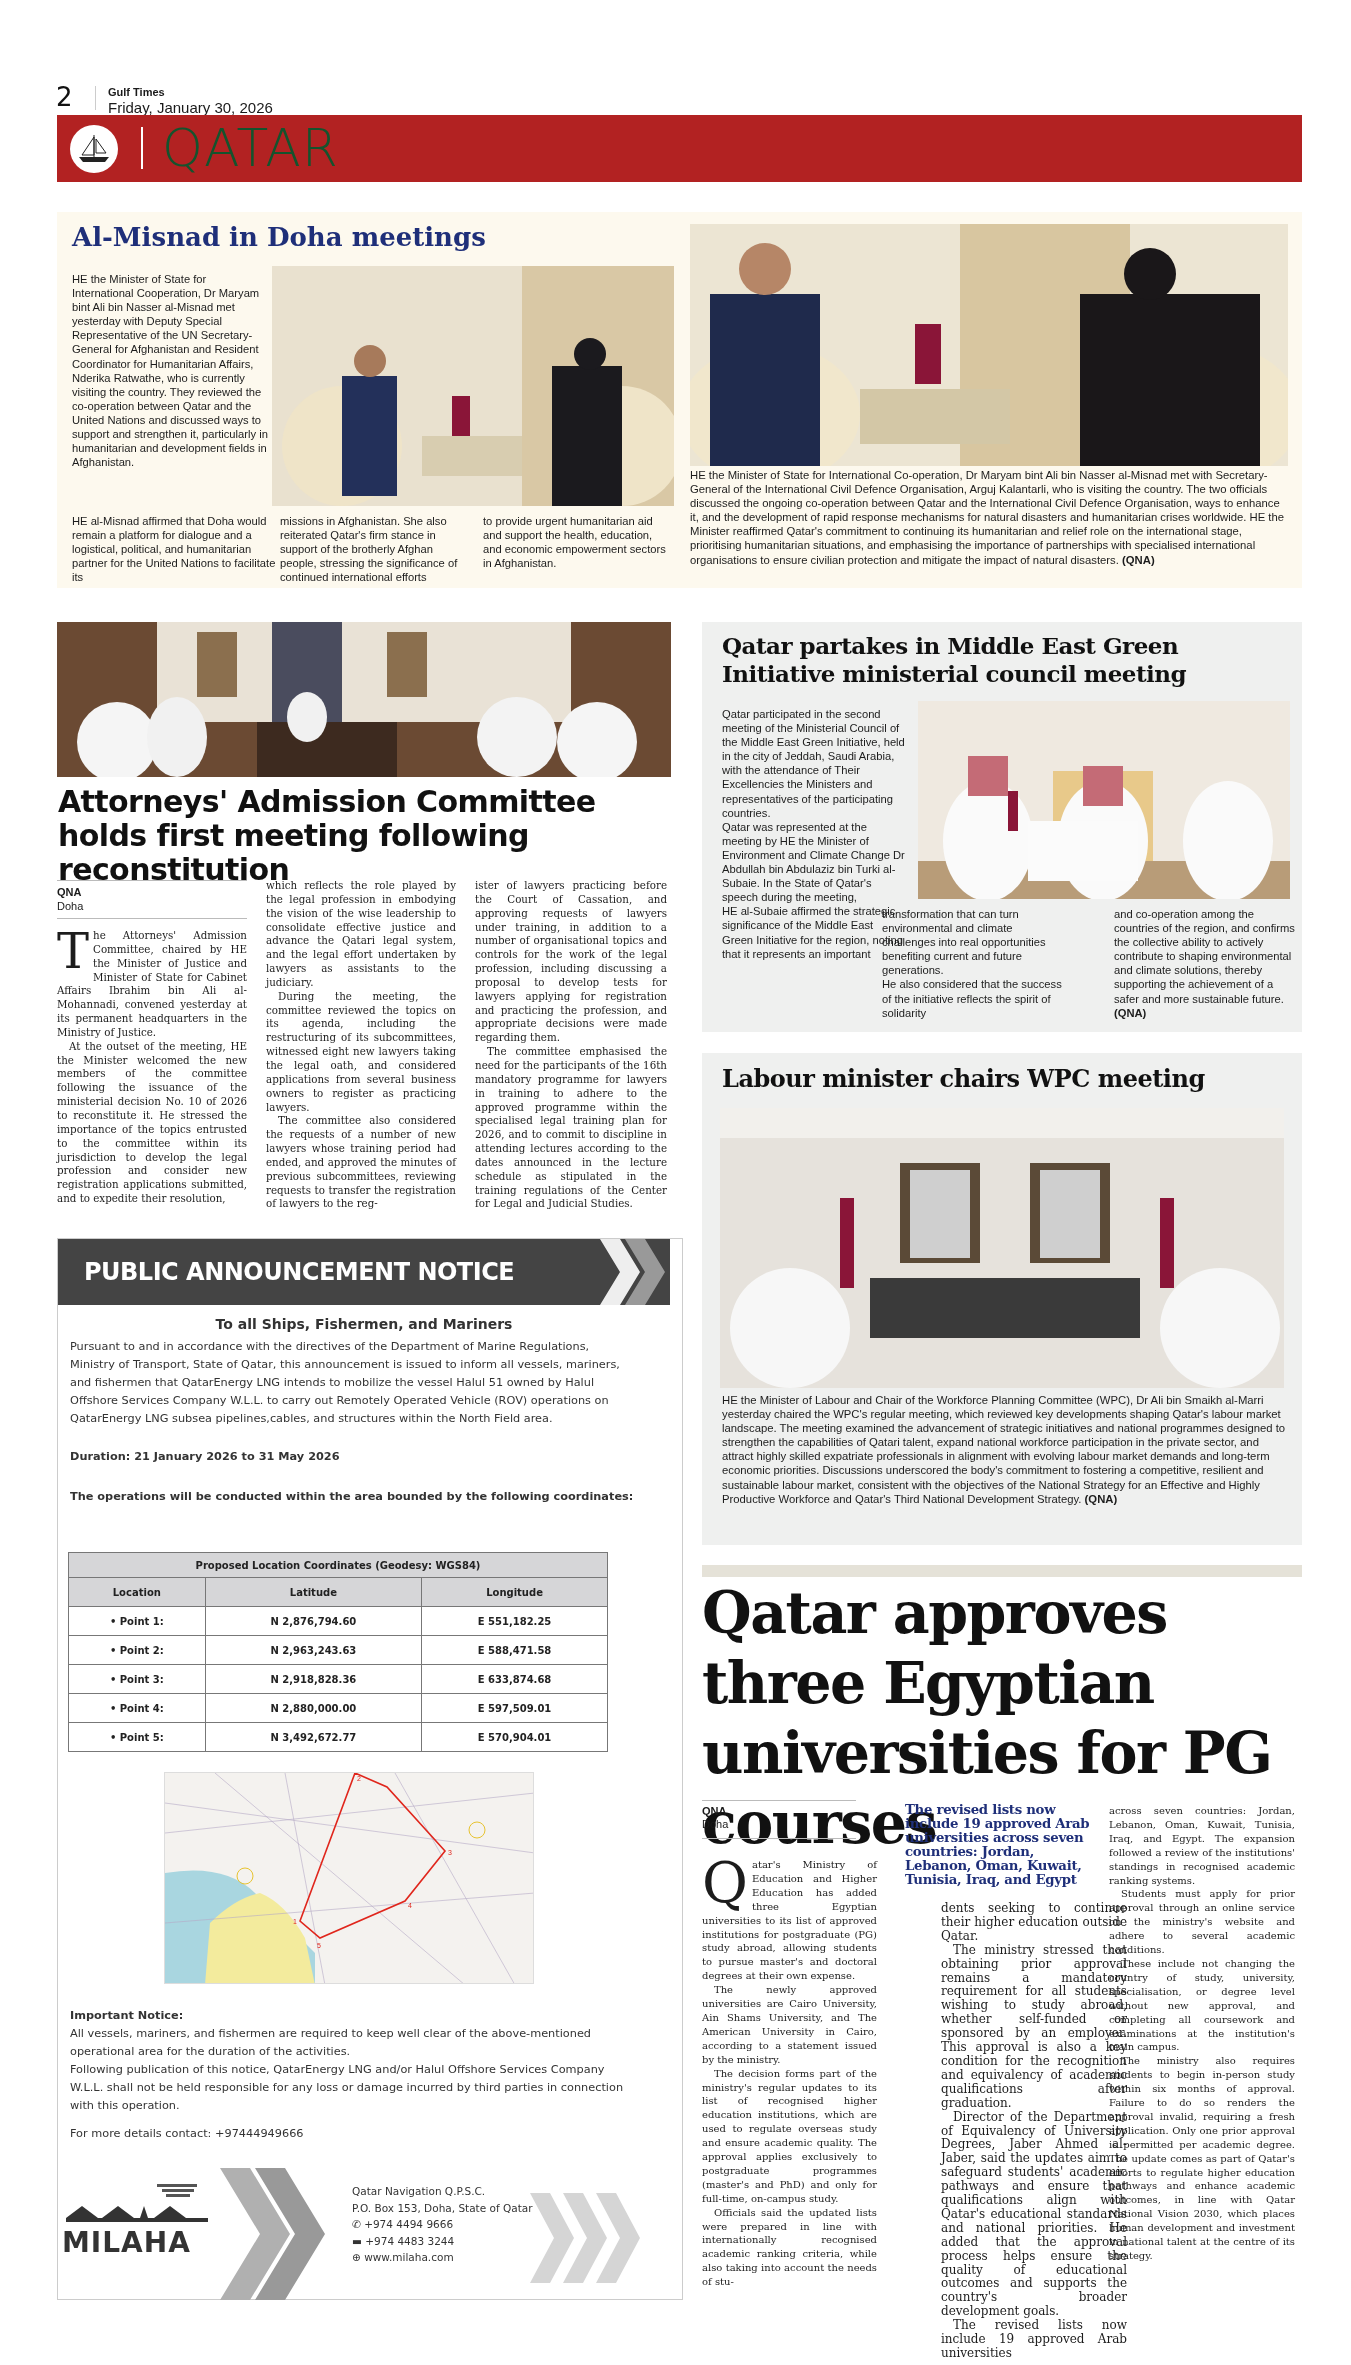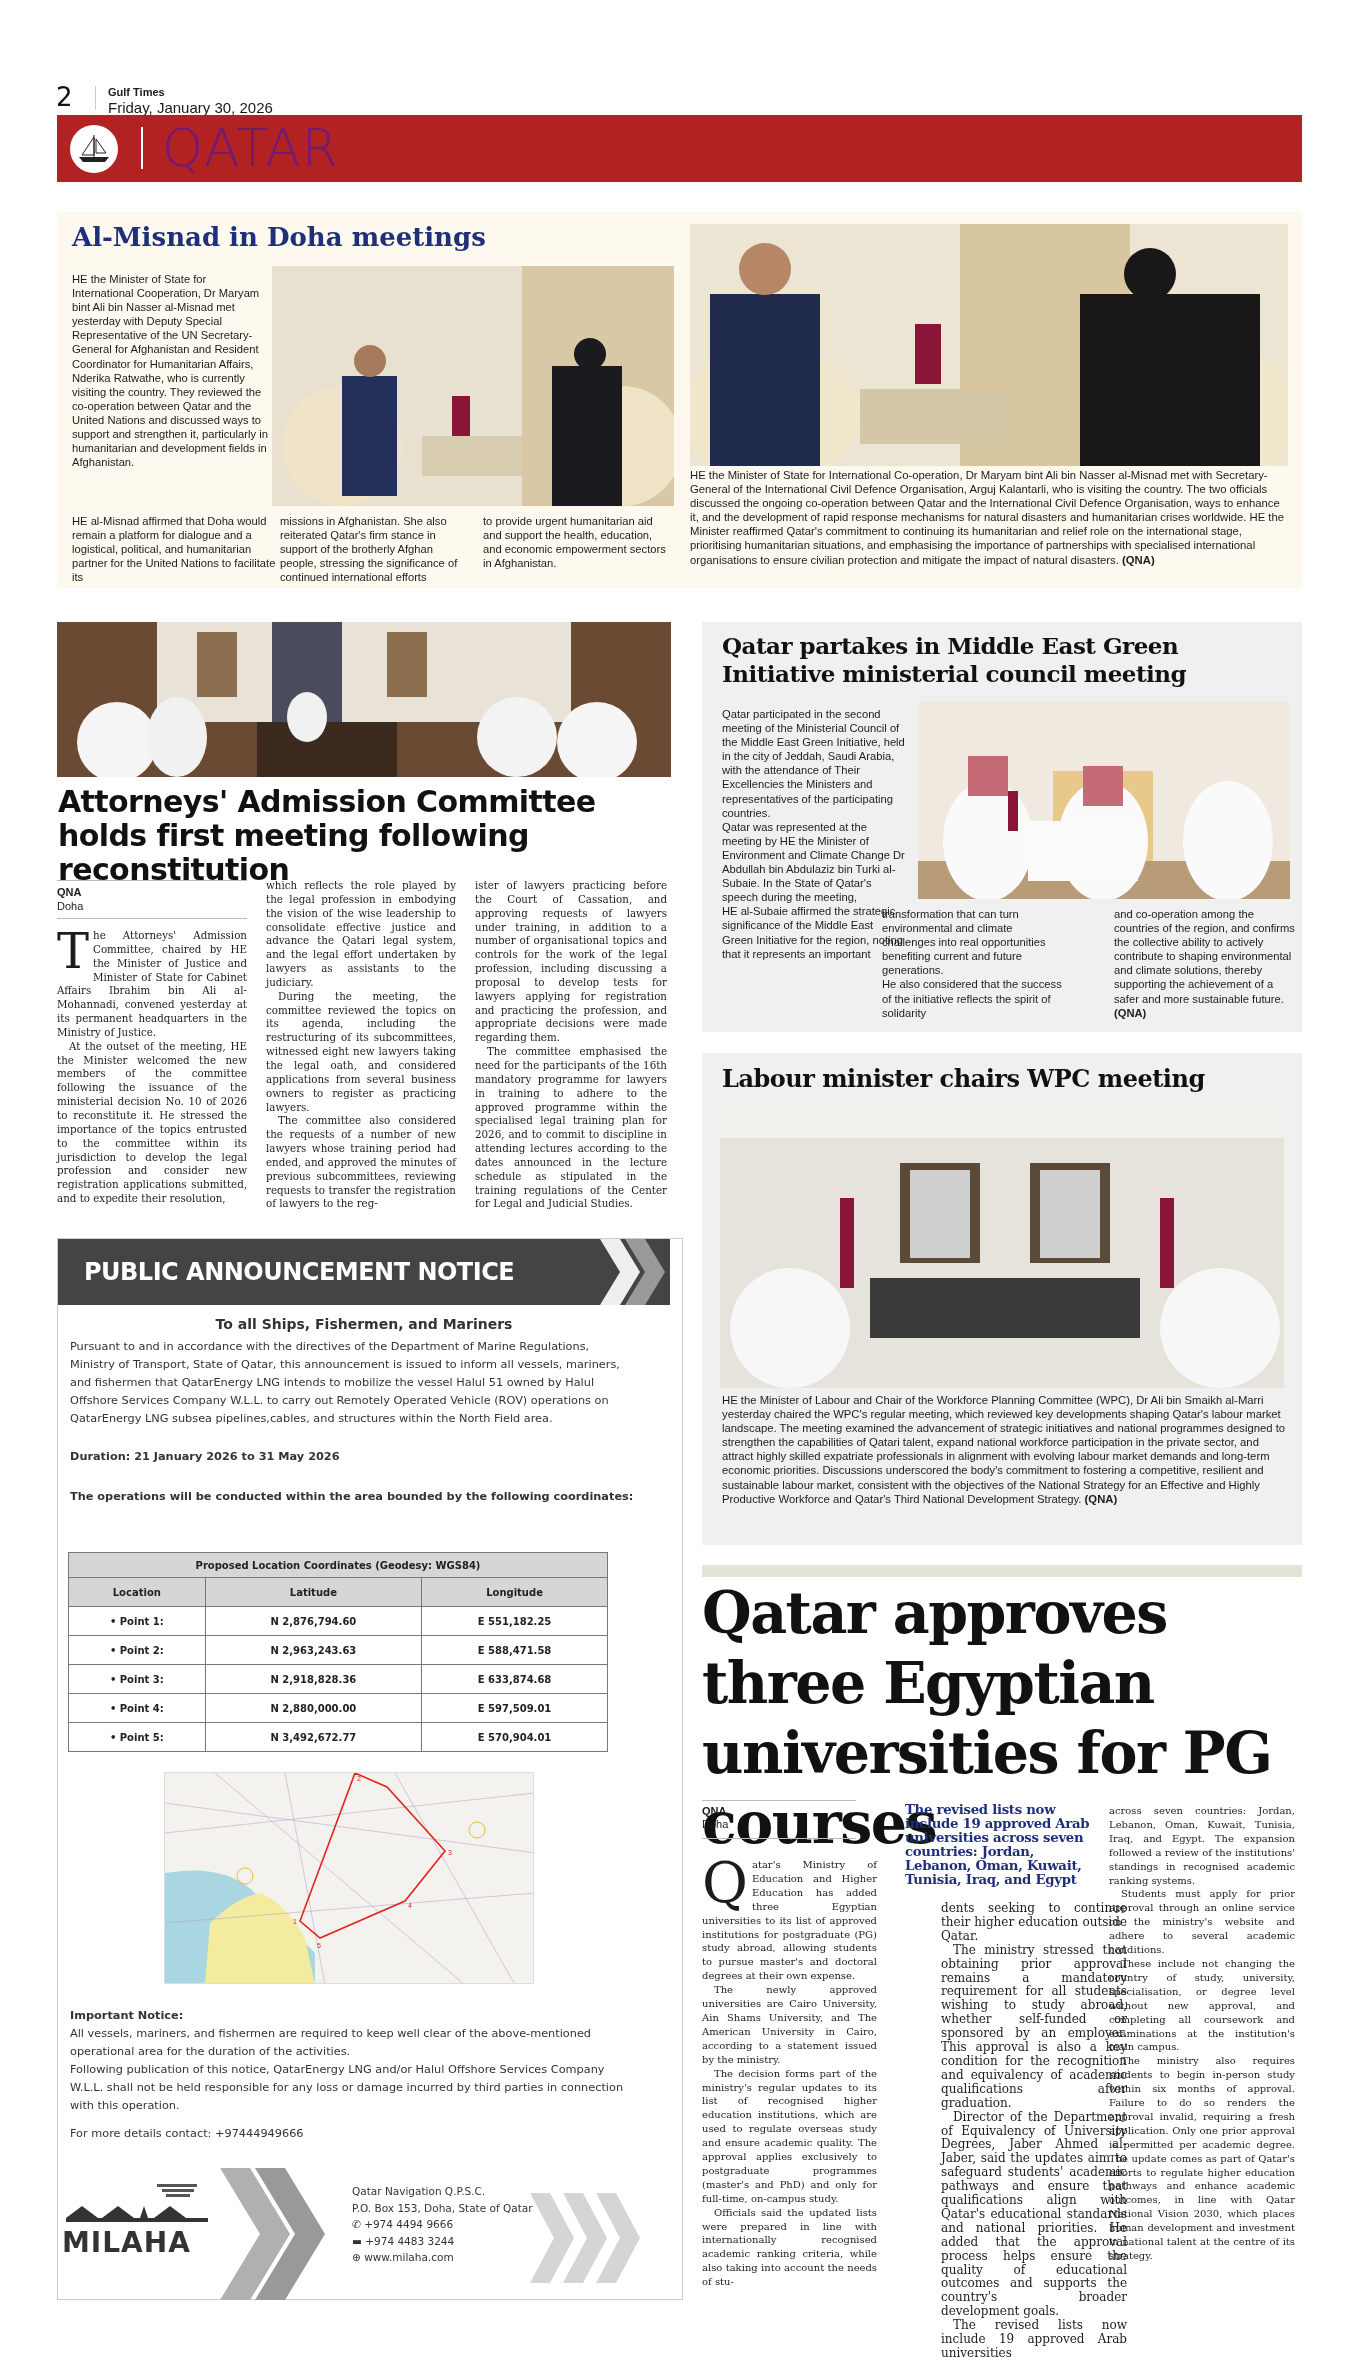--- a/index.html
+++ b/index.html
@@ -6,21 +6,21 @@
   body { width: 1351px; height: 2365px; background: #fff; position: relative; overflow: hidden; font-family: "Liberation Sans", sans-serif; color: #1a1a1a; }
   .abs { position: absolute; }
   
   .pagenum { left: 56px; top: 82px; font-size: 26px; font-weight: 400; color: #111; font-family: "DejaVu Sans", sans-serif; }
   .mast-sep { left: 95px; top: 86px; width: 1px; height: 24px; background: #ccc; }
   .paper-name { left: 108px; top: 86px; font-size: 11px; font-weight: 700; }
   .paper-date { left: 108px; top: 99px; font-size: 15px; }
   .redbar { left: 57px; top: 115px; width: 1245px; height: 67px; background: #b22222; }
   .logo-circle { left: 70px; top: 125px; width: 48px; height: 48px; border-radius: 50%; background: #fff; display: flex; align-items: center; justify-content: center; }
   .redbar-sep { left: 141px; top: 127px; width: 2px; height: 42px; background: #fff; }
-  .section-title { left: 162px; top: 118px; font-size: 52px; color: #701a75; font-weight: 300; letter-spacing: 1px; font-family: "DejaVu Sans", sans-serif; }
+  .section-title { left: 162px; top: 118px; font-size: 52px; color: #14532d; font-weight: 300; letter-spacing: 1px; font-family: "DejaVu Sans", sans-serif; }
 
   
   .box1 { left: 57px; top: 212px; width: 1245px; height: 376px; background: #fdf9ee; }
   .h-blue { font-family: "DejaVu Serif", serif; font-weight: 700; color: #1f2f79; }
   .b1-title { left: 72px; top: 222px; font-size: 26px; }
   .sans-body { font-family: "Liberation Sans", sans-serif; font-size: 11.2px; line-height: 14.1px; color: #1c1c1c; }
   .photo { background: linear-gradient(135deg, #d6c6a2 0%, #f0e4cb 35%, #3a3a46 55%, #e3d6b9 75%, #c8b48a 100%); overflow: hidden; }
   .photo svg { width: 100%; height: 100%; display: block; }
 
   

